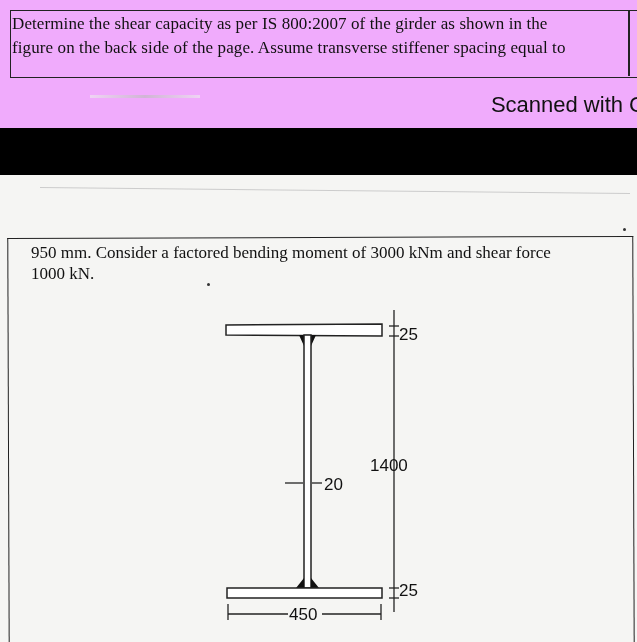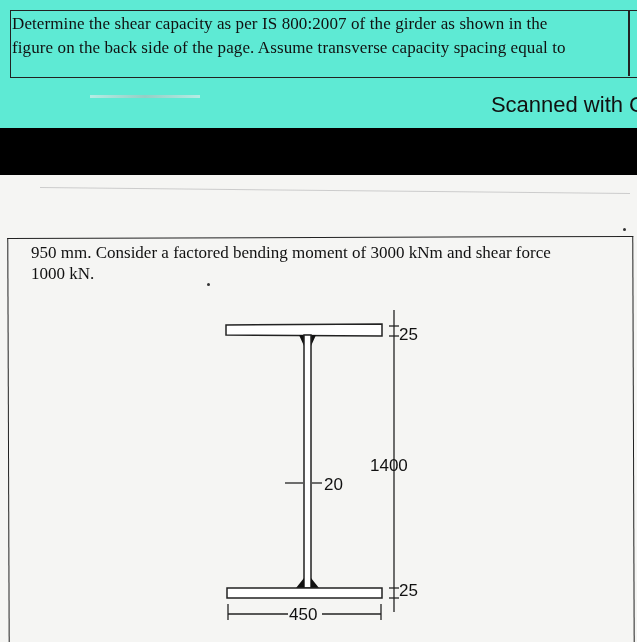--- a/index.html
+++ b/index.html
@@ -1,17 +1,17 @@
 <!DOCTYPE html>
 <html><head>
   <meta charset="utf-8">
   <style>
     html, body { margin:0; padding:0; }
     body { width:637px; height:642px; position:relative; overflow:hidden; background:#f4f4f2; font-family:"Liberation Serif", serif; }
-    .top-scan { position:absolute; left:0; top:0; width:637px; height:128px; background:#5eead4; }
+    .top-scan { position:absolute; left:0; top:0; width:637px; height:128px; background:#f0abfc; }
     .q-box { position:absolute; left:10px; top:10px; width:640px; height:66px; border-top:1.5px solid #222; border-bottom:1.5px solid #222; border-left:1.5px solid #222; }
     .q-line { position:absolute; left:12px; font-size:17px; color:#111; white-space:nowrap; letter-spacing:0.1px; }
     .l1 { top:14px; } .l2 { top:38px; }
     .rborder { position:absolute; left:628px; top:10px; width:1.5px; height:66px; background:#222; }
     .smudge { position:absolute; left:90px; top:95px; width:110px; height:3px; background:linear-gradient(90deg,#eee,#bbb,#eee); opacity:0.6; }
     .scanned { position:absolute; right:-8px; top:92px; font-family:"Liberation Sans", sans-serif; font-size:22px; color:#111; white-space:nowrap; }
     .black-band { position:absolute; left:0; top:128px; width:637px; height:47px; background:#000; }
     .bottom-scan { position:absolute; left:0; top:175px; width:637px; height:467px; background:#f5f5f3; }
     .sheet-line { position:absolute; left:40px; top:190px; width:590px; height:1px; background:#ccc; transform:rotate(0.6deg); }
     .box2 { position:absolute; left:8px; top:237px; width:624px; height:420px; border-left:1.5px solid #222; border-right:1.5px solid #222; border-top:1.5px solid #222; transform:rotate(-0.2deg); }
@@ -21,21 +21,21 @@
     svg.fig { position:absolute; left:0; top:300px; }
     .dim { font-family:"Liberation Sans", sans-serif; font-size:17px; fill:#111; }
   </style>
 </head>
 <body>
 
 <div class="top-scan">
   <div class="q-box"></div>
   <div class="rborder"></div>
   <div class="q-line l1">Determine the shear capacity as per IS 800:2007 of the girder as shown in the</div>
-  <div class="q-line l2">figure on the back side of the page. Assume transverse capacity spacing equal to</div>
+  <div class="q-line l2">figure on the back side of the page. Assume transverse stiffener spacing equal to</div>
   <div class="smudge"></div>
   <div class="scanned">Scanned with C</div>
 </div>
 
 <div class="black-band"></div>
 
 <div class="bottom-scan"></div>
 <div class="sheet-line"></div>
 <div class="box2"></div>
 <div class="p-line p1">950 mm. Consider a factored bending moment of 3000 kNm and shear force</div>

